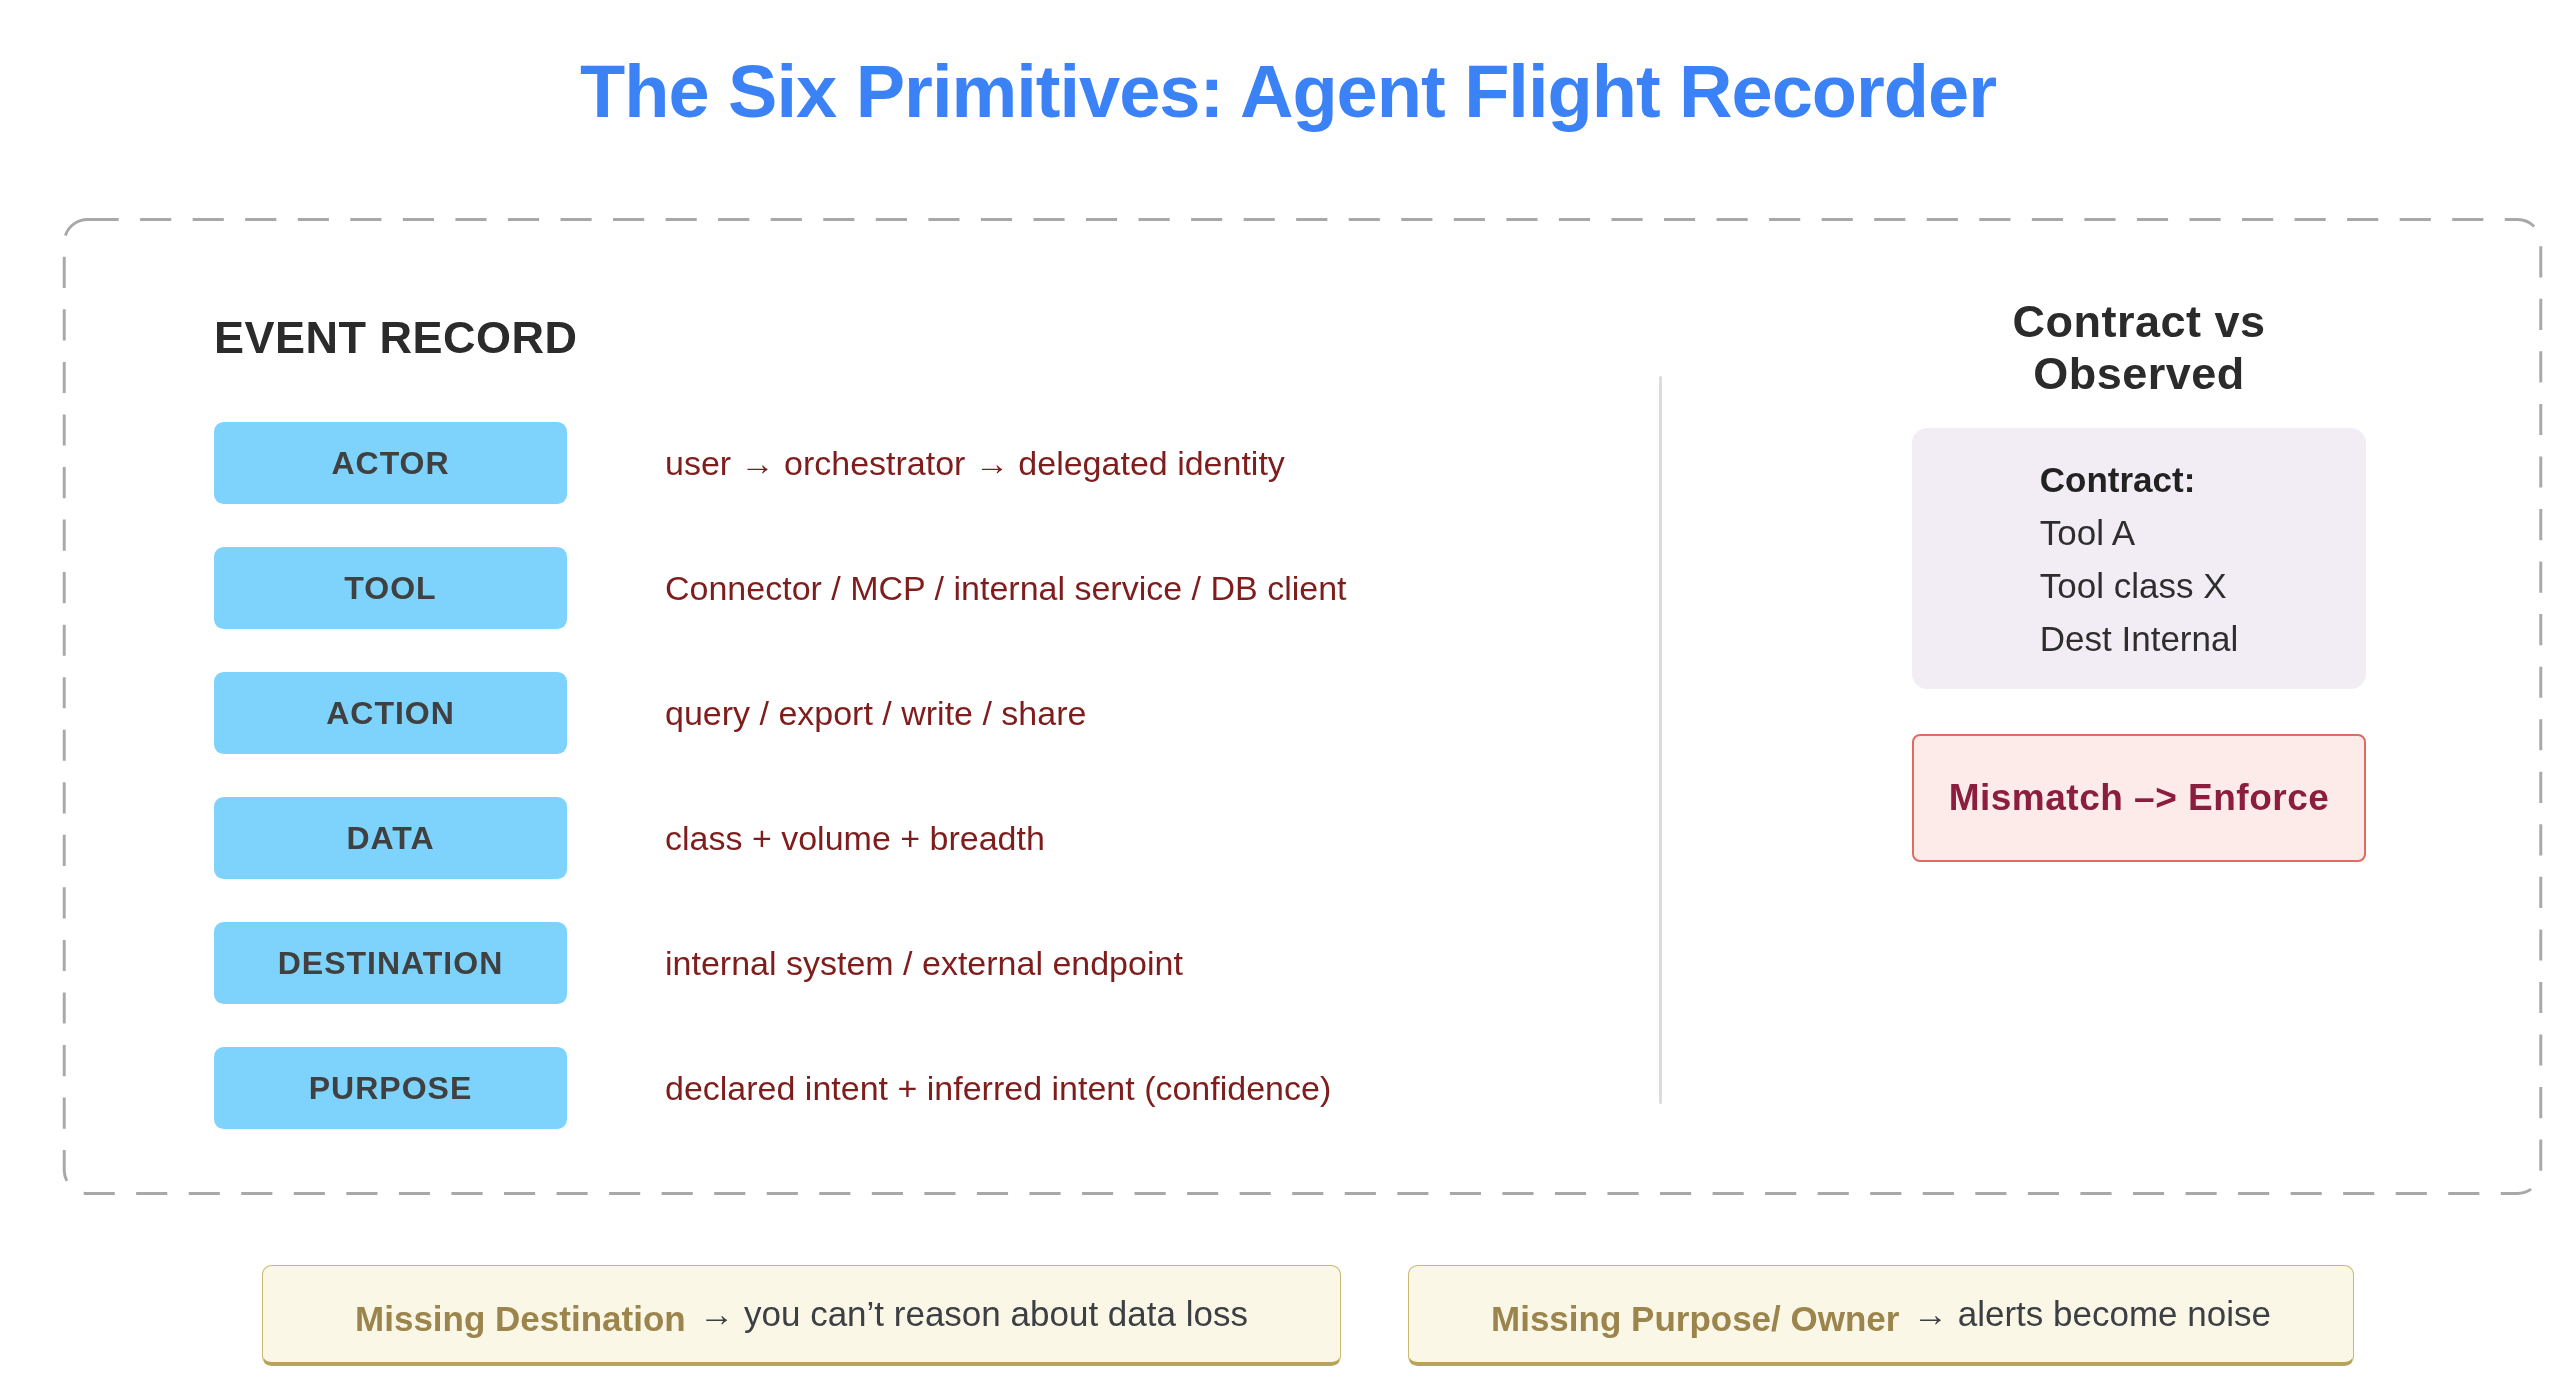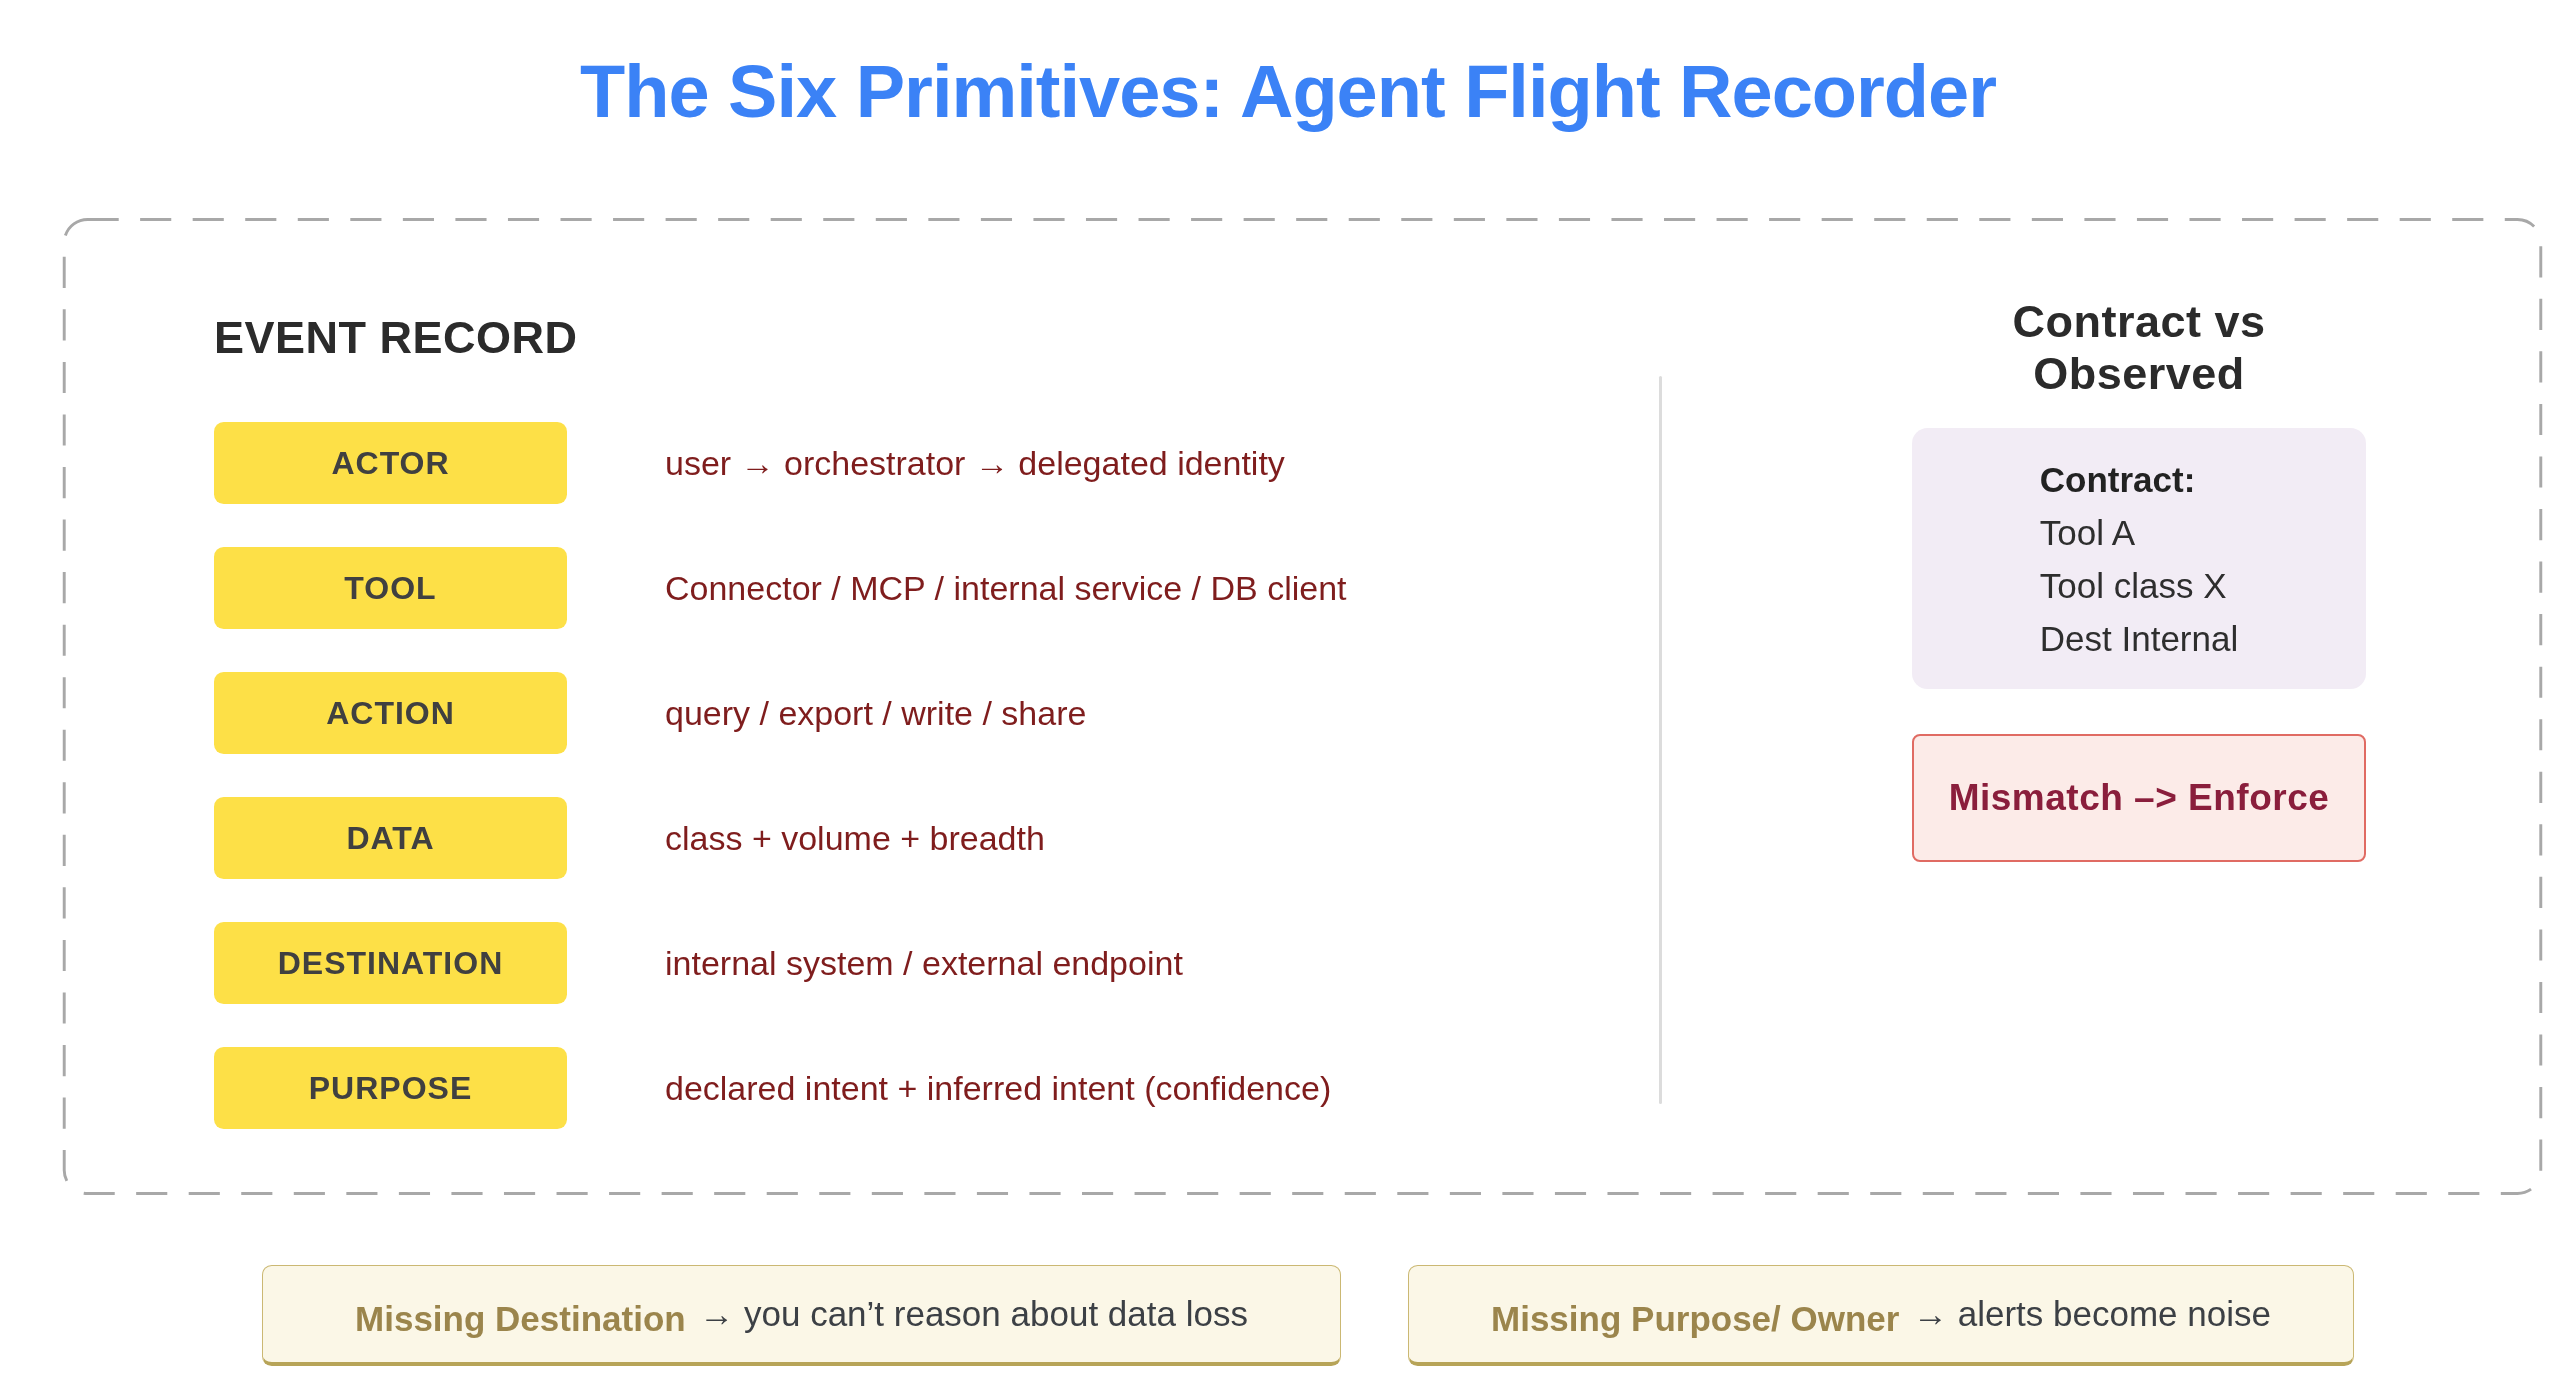--- a/index.html
+++ b/index.html
@@ -61,21 +61,21 @@
   .prim-row {
     display: flex;
     align-items: center;
     height: 82px;
     margin-bottom: 43px;
   }
   .prim-badge {
     width: 353px;
     height: 82px;
     border-radius: 9.7px;
-    background: #fde047;
+    background: #7dd3fc;
     display: flex;
     align-items: center;
     justify-content: center;
     font-size: 32px;
     font-weight: 700;
     letter-spacing: 1px;
     color: #404040;
     flex: none;
   }
   .prim-desc {

